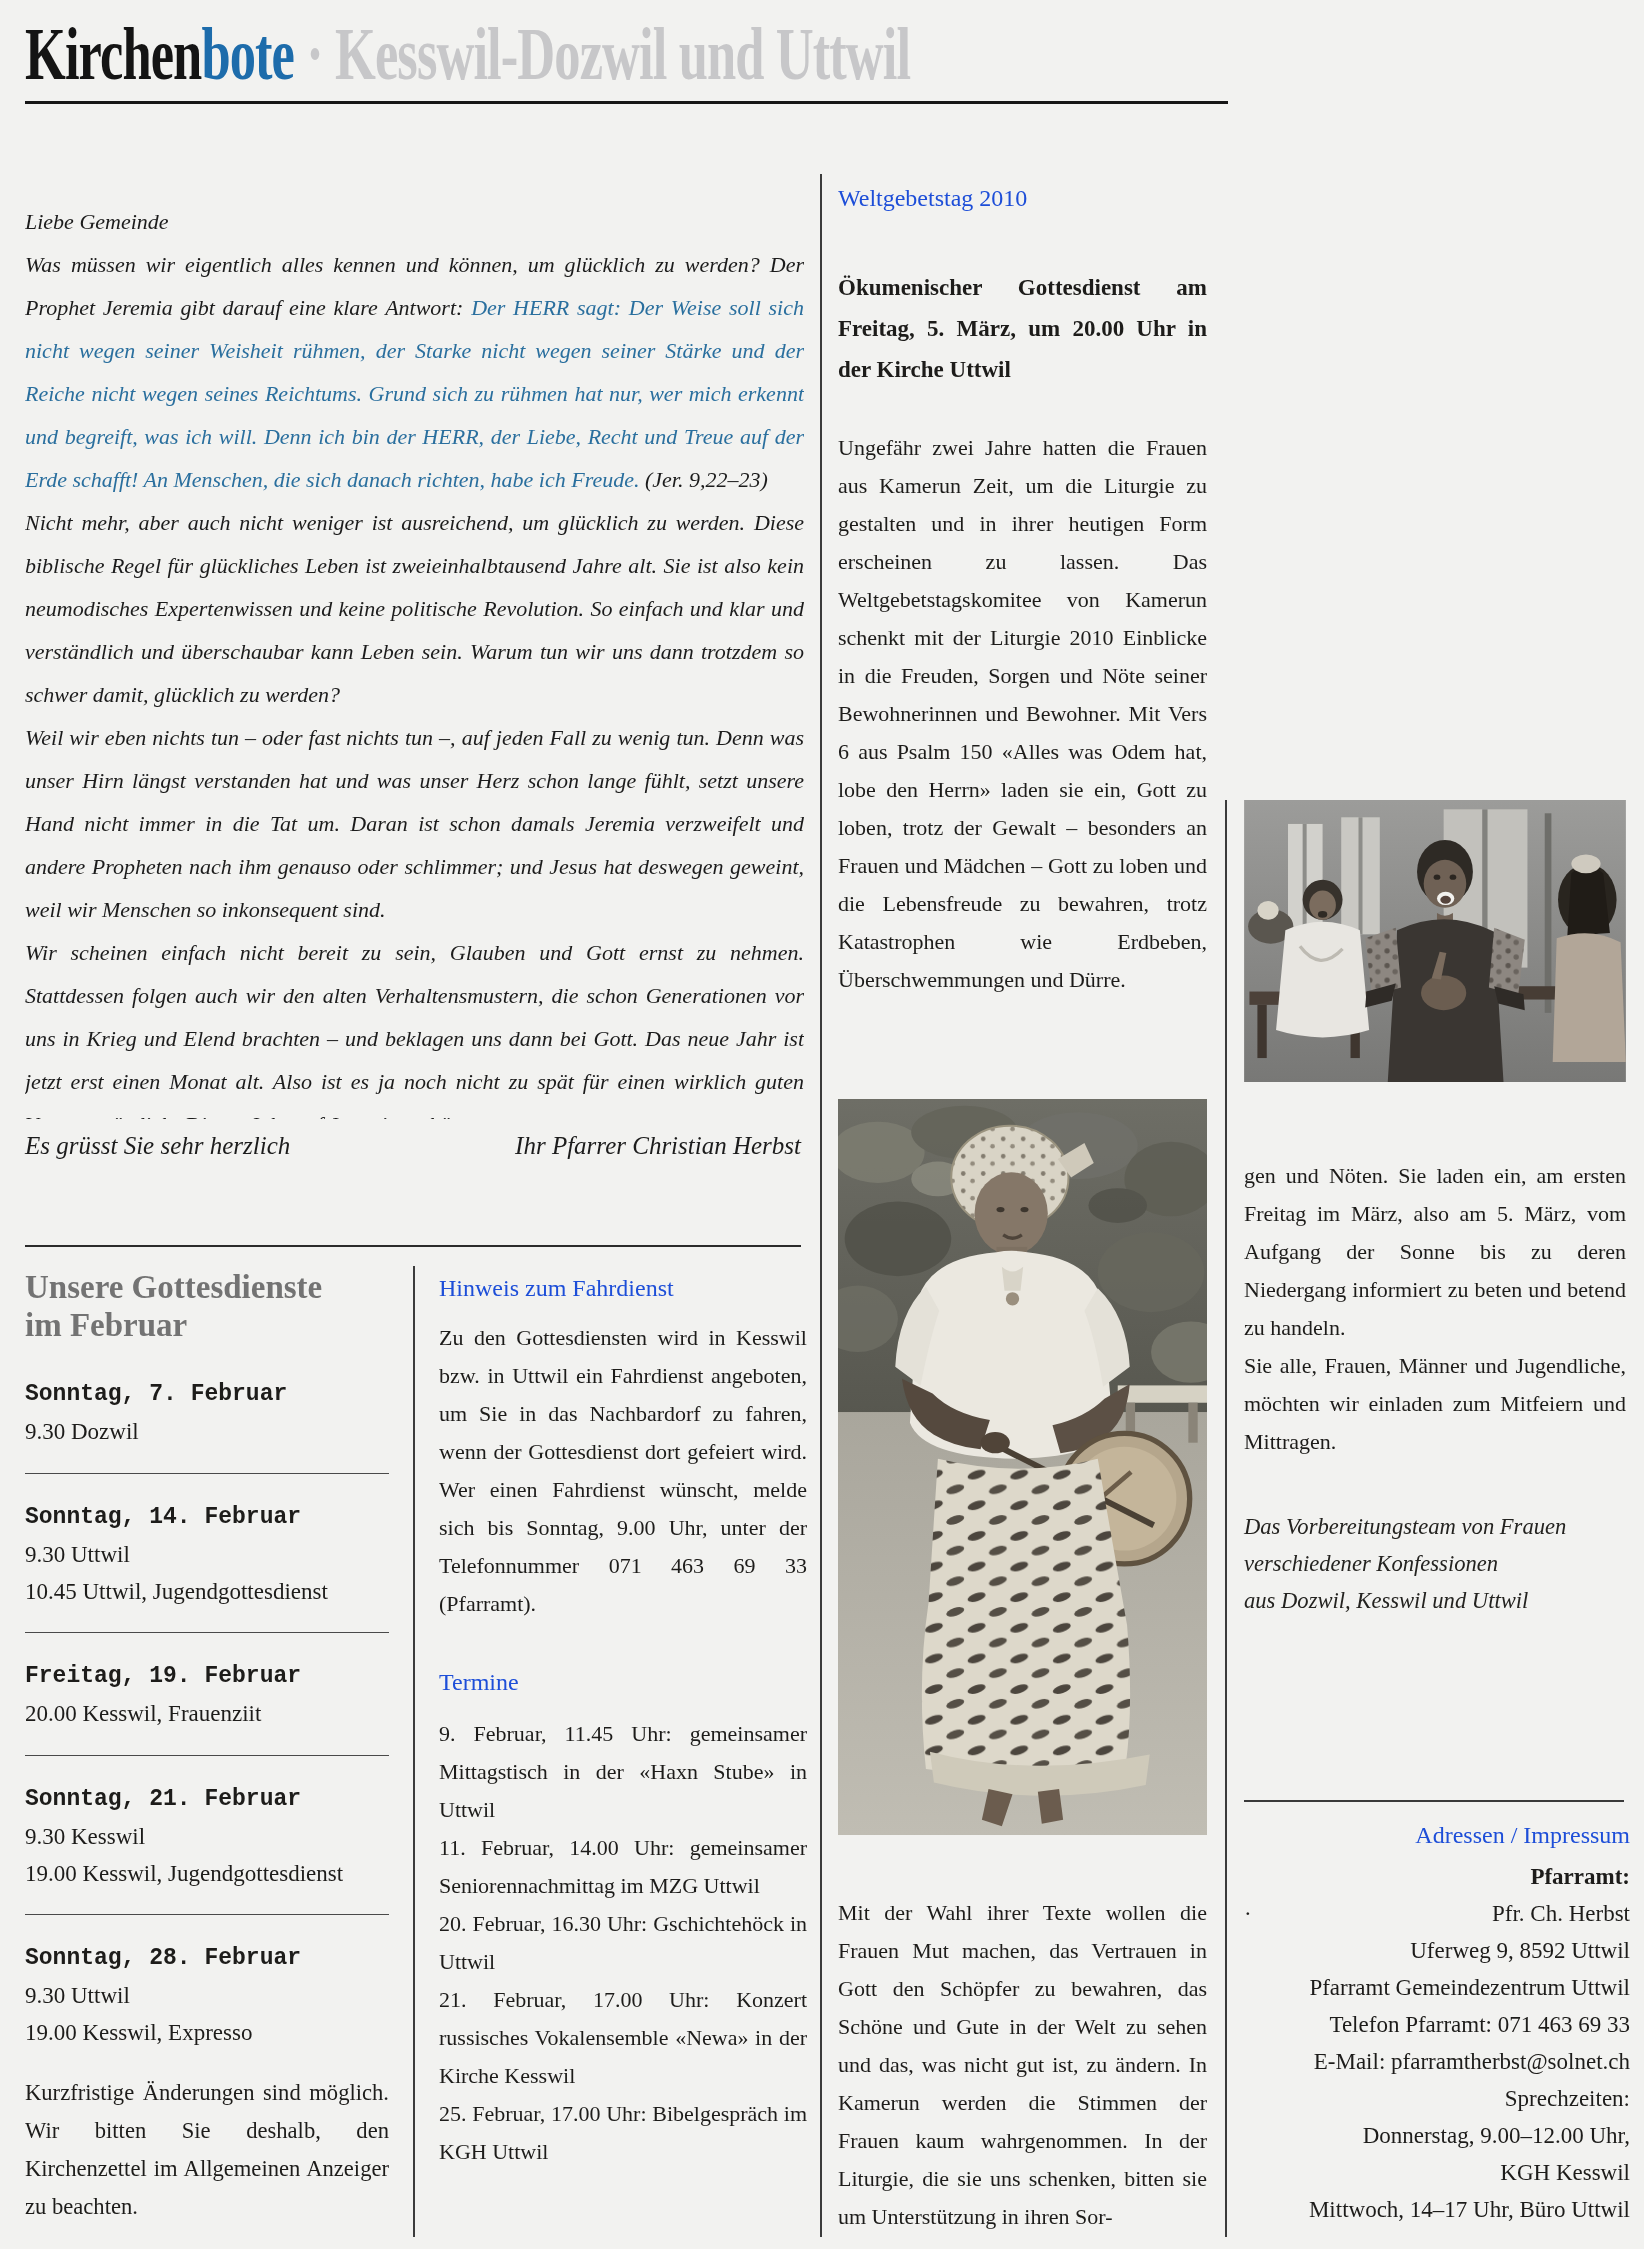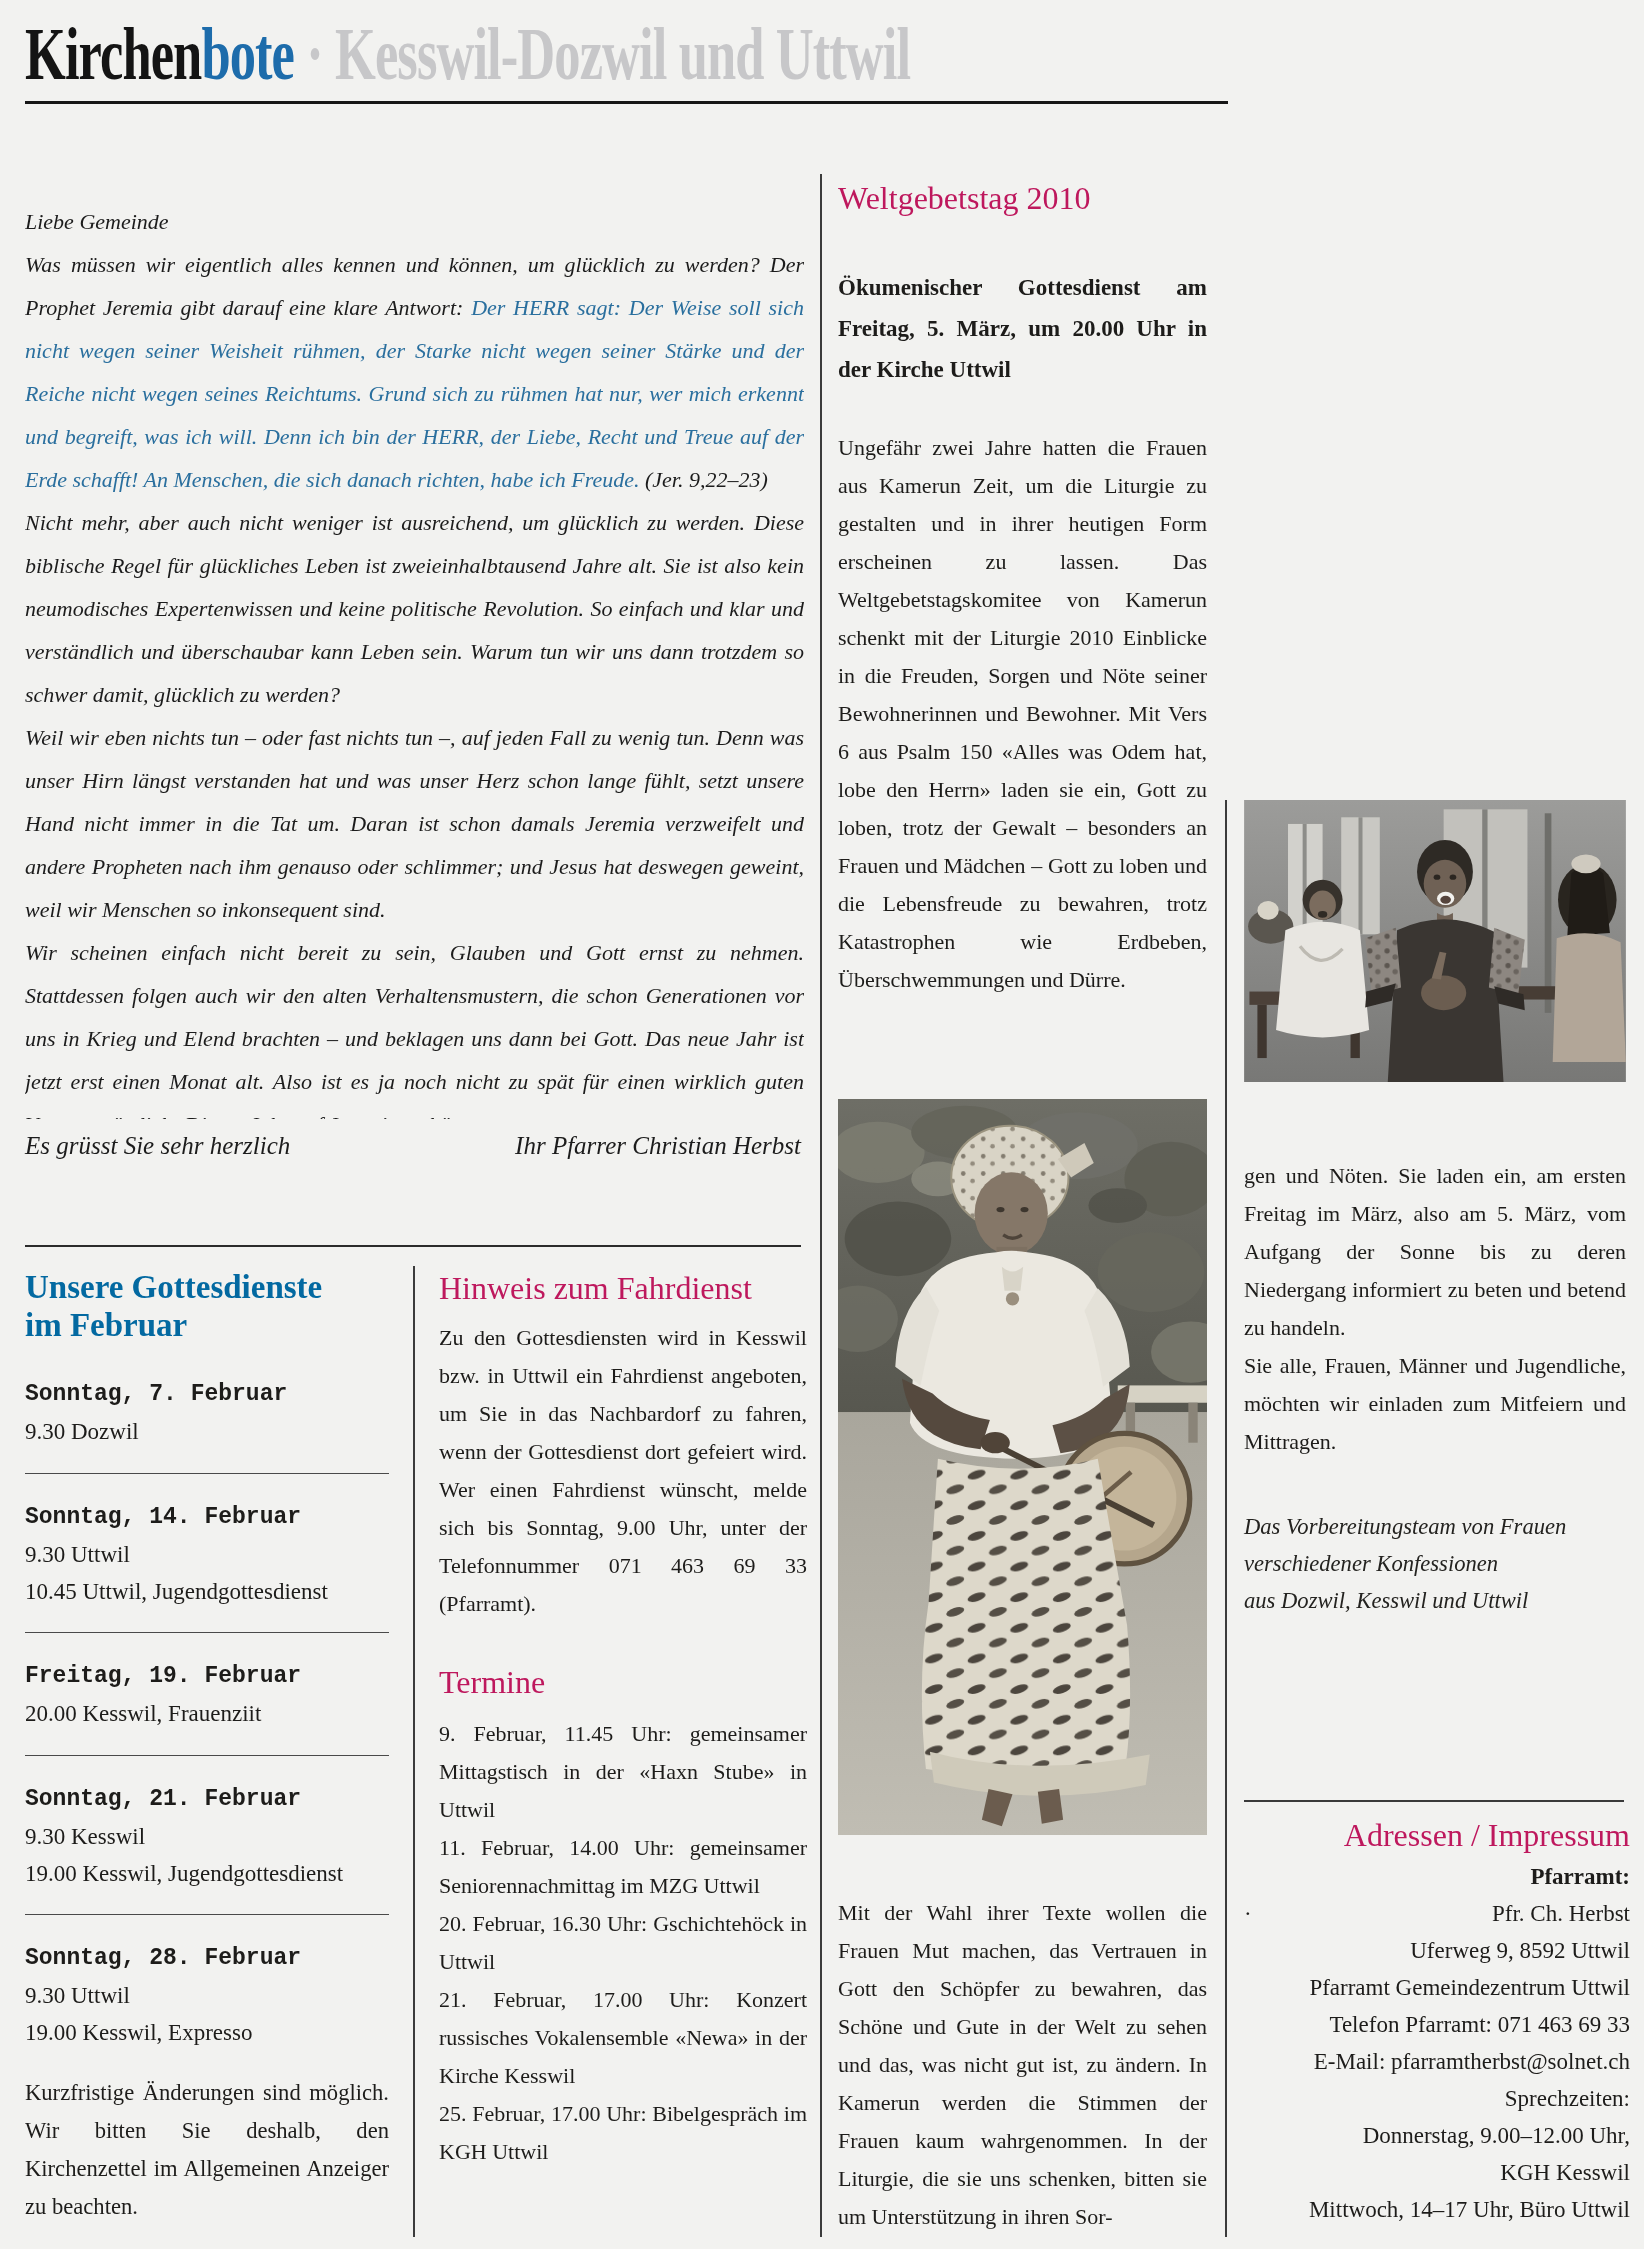--- a/index.html
+++ b/index.html
@@ -36,22 +36,22 @@
   .letter .salutation{text-align:left;}
   .quote-blue{color:#2a6f9e;}
   .signature{
     left:25px;top:1132px;width:776px;
     display:flex;justify-content:space-between;
     font-style:italic;font-size:25px;color:#1c1c1c;
   }
   .divider-letter{left:25px;top:1245px;width:776px;height:2px;background:#2b2b2b;}
 
   
-  .h-blue{color:#be185d;font-weight:normal;font-size:32px;line-height:40px;margin:0;}
-  .h-blue-bold{color:#0369a1;font-weight:bold;font-size:33px;line-height:38px;margin:0;}
+  .h-blue{color:#1d4ed8;font-weight:normal;font-size:24px;line-height:40px;margin:0;}
+  .h-blue-bold{color:#737373;font-weight:bold;font-size:33px;line-height:38px;margin:0;}
 
   
   .col2-top{left:838px;top:178px;width:369px;}
   .lead-bold{
     font-weight:bold;font-size:23px;line-height:41px;text-align:justify;
     margin:49px 0 39px 0;
   }
   .bodytext p{font-size:22px;line-height:38px;text-align:justify;margin:0;}
   .col2-bottom{left:838px;top:1894px;width:369px;}
 

